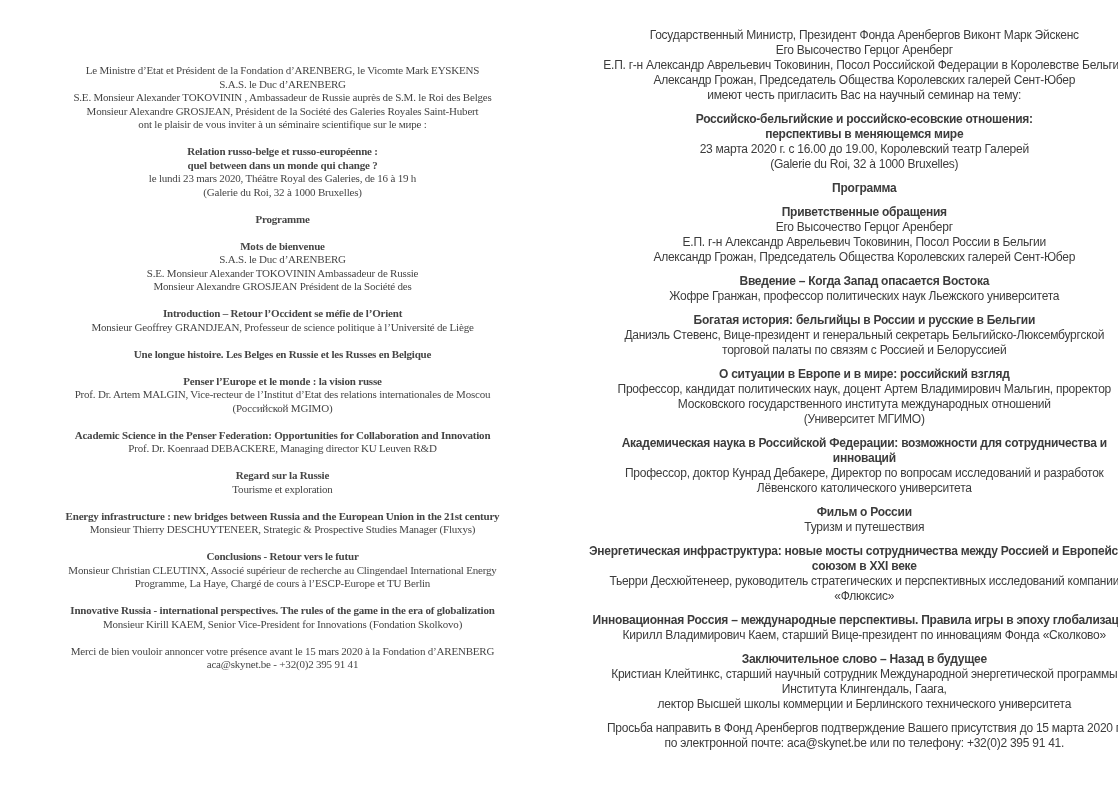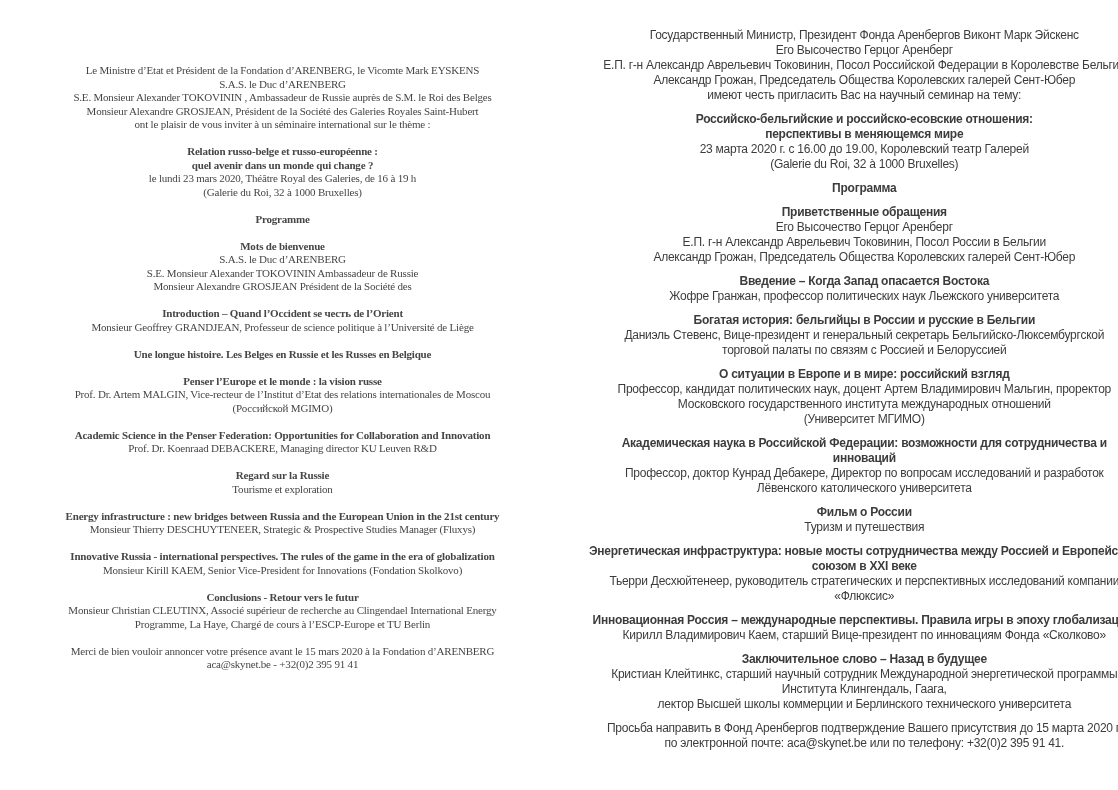--- a/index.html
+++ b/index.html
@@ -49,39 +49,39 @@
 </head>
 <body>
 
 <div class="spread">
   <div class="page page-left">
       <div class="block">
         <div class="line">Le Ministre d’Etat et Président de la Fondation d’ARENBERG, le Vicomte Mark EYSKENS</div>
         <div class="line">S.A.S. le Duc d’ARENBERG</div>
         <div class="line">S.E. Monsieur Alexander TOKOVININ , Ambassadeur de Russie auprès de S.M. le Roi des Belges</div>
         <div class="line">Monsieur Alexandre GROSJEAN, Président de la Société des Galeries Royales Saint-Hubert</div>
-        <div class="line">ont le plaisir de vous inviter à un séminaire international sur le thème :</div>
+        <div class="line">ont le plaisir de vous inviter à un séminaire scientifique sur le мире :</div>
       </div>
       <div class="block">
         <div class="line bold">Relation russo-belge et russo-européenne :</div>
-        <div class="line bold">quel avenir dans un monde qui change ?</div>
+        <div class="line bold">quel between dans un monde qui change ?</div>
         <div class="line">le lundi 23 mars 2020, Théâtre Royal des Galeries, de 16 à 19 h</div>
         <div class="line">(Galerie du Roi, 32 à 1000 Bruxelles)</div>
       </div>
       <div class="block">
         <div class="line bold">Programme</div>
       </div>
       <div class="block">
         <div class="line bold">Mots de bienvenue</div>
         <div class="line">S.A.S. le Duc d’ARENBERG</div>
         <div class="line">S.E. Monsieur Alexander TOKOVININ  Ambassadeur de Russie</div>
         <div class="line">Monsieur Alexandre GROSJEAN Président de la Société des</div>
       </div>
       <div class="block">
-        <div class="line bold">Introduction – Quand l’Occident se честь de l’Orient</div>
+        <div class="line bold">Introduction – Retour l’Occident se méfie de l’Orient</div>
         <div class="line">Monsieur Geoffrey GRANDJEAN, Professeur de science politique à l’Université de Liège</div>
       </div>
       <div class="block">
         <div class="line bold">Une longue histoire. Les Belges en Russie et les Russes en Belgique</div>
       </div>
       <div class="block">
         <div class="line bold">Penser l’Europe et le monde : la vision russe</div>
         <div class="line">Prof. Dr. Artem MALGIN, Vice-recteur de l’Institut d’Etat des relations internationales de Moscou</div>
         <div class="line">(Российской MGIMO)</div>
       </div>
@@ -91,27 +91,27 @@
       </div>
       <div class="block">
         <div class="line bold">Regard sur la Russie</div>
         <div class="line">Tourisme et exploration</div>
       </div>
       <div class="block">
         <div class="line bold">Energy infrastructure : new bridges between Russia and the European Union in the 21st century</div>
         <div class="line">Monsieur Thierry DESCHUYTENEER, Strategic &amp; Prospective Studies Manager (Fluxys)</div>
       </div>
       <div class="block">
-        <div class="line bold">Innovative Russia - international perspectives. The rules of the game in the era of globalization</div>
-        <div class="line">Monsieur Kirill KAEM, Senior Vice-President for Innovations (Fondation Skolkovo)</div>
-      </div>
-      <div class="block">
         <div class="line bold">Conclusions - Retour vers le futur</div>
         <div class="line">Monsieur Christian CLEUTINX, Associé supérieur de recherche au Clingendael International Energy</div>
         <div class="line">Programme, La Haye, Chargé de cours à l’ESCP-Europe et TU Berlin</div>
+      </div>
+      <div class="block">
+        <div class="line bold">Innovative Russia - international perspectives. The rules of the game in the era of globalization</div>
+        <div class="line">Monsieur Kirill KAEM, Senior Vice-President for Innovations (Fondation Skolkovo)</div>
       </div>
       <div class="block">
         <div class="line">Merci de bien vouloir annoncer votre présence avant le 15 mars 2020 à la Fondation d’ARENBERG</div>
         <div class="line">aca@skynet.be - +32(0)2 395 91 41</div>
       </div>
     </div>
   <div class="page page-right">
       <div class="block">
         <div class="line">Государственный Министр, Президент Фонда Аренбергов Виконт Марк Эйскенс</div>
         <div class="line">Его Высочество Герцог Аренберг</div>

